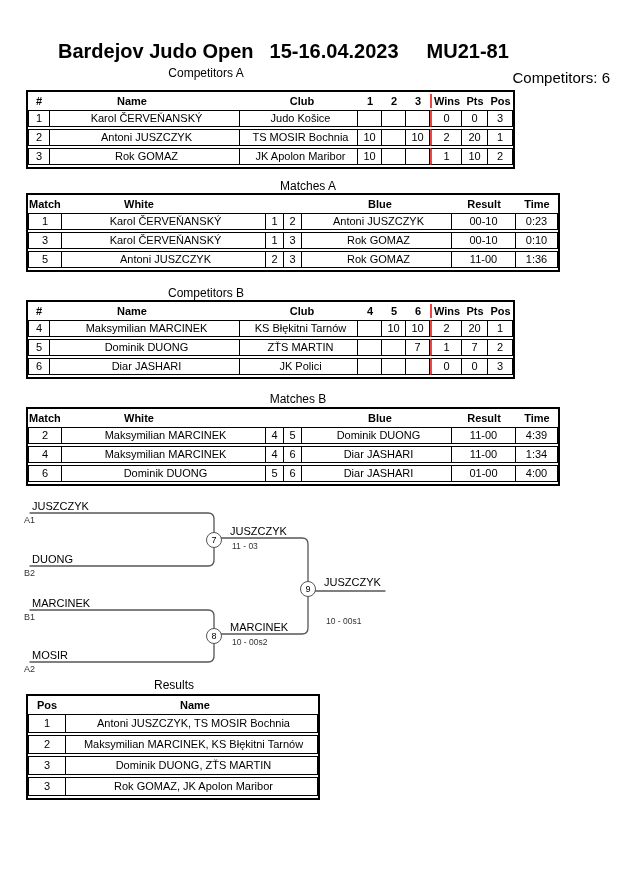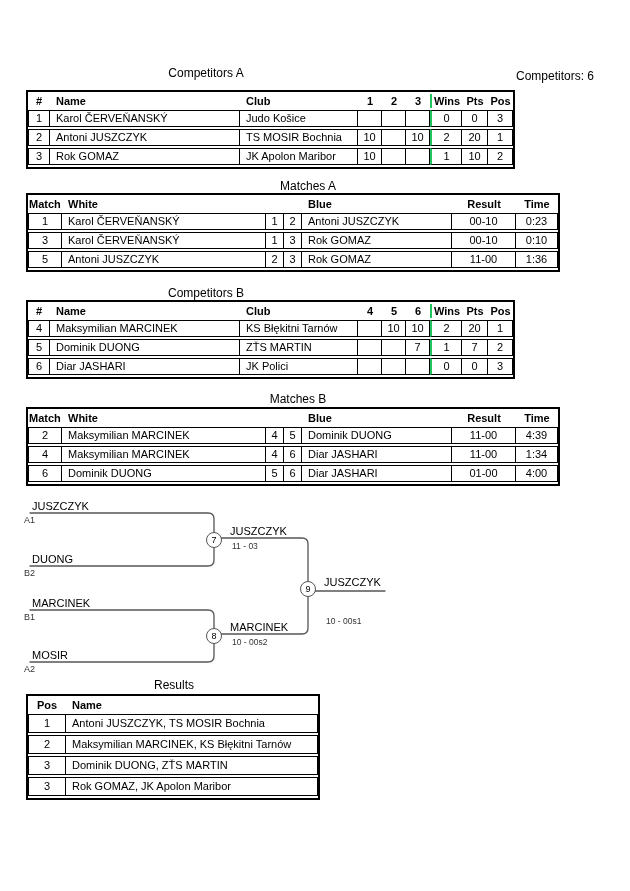--- a/index.html
+++ b/index.html
@@ -1,51 +1,54 @@
 <!DOCTYPE html>
 <html><head>
 <meta charset="utf-8">
 <style>
   html,body{margin:0;padding:0;background:#fff;}
   .page{position:relative;width:630px;height:891px;background:#fff;overflow:hidden;
         font-family:"Liberation Sans","DejaVu Sans",sans-serif;color:#000;}
   .main-title{position:absolute;left:58px;top:40px;font-size:20px;font-weight:bold;white-space:nowrap;}
   .main-title .dt{margin-left:16px}
   .main-title .cat{margin-left:28px}
-  .comp-count{position:absolute;right:36px;top:69px;font-size:12px;}
+  .comp-count{position:absolute;right:20px;top:69px;font-size:15px;}
   .sec-title{position:absolute;transform:translateX(-50%);font-size:12px;font-weight:normal;white-space:nowrap;}
   table.tbl{position:absolute;border-collapse:separate;border-spacing:0 2px;border:2px solid #000;
             table-layout:fixed;background:#fff;}
   .tbl th{border:none;font-size:11px;font-weight:bold;height:14px;line-height:14px;padding:0;
           text-align:center;box-sizing:border-box;overflow:hidden;white-space:nowrap;}
   .tbl td{border:1px solid #000;font-size:11px;height:15px;line-height:15px;padding:0 2px;
           text-align:center;box-sizing:border-box;overflow:hidden;white-space:nowrap;}
   .tbl td+td{border-left:none;}
-  .tbl td.sep, .tbl th.sep{border-left:2px solid #22c55e;}
-  .tbl .al{text-align:left;padding-left:6px;margin-left:12px;}
+  .tbl td.sep, .tbl th.sep{border-left:2px solid #ef4444;}
+  .tbl .al{text-align:center;padding-left:6px;margin-left:12px;}
   .comp{width:489px;}  .match{width:534px;}  .res{width:294px;}
   .res td{height:17px;line-height:17px;}
   th.cnum{width:22px} th.cname{width:190px;padding-right:32px} th.cclub{width:118px}
   th.cs{width:24px} th.cwins{width:32px} th.cpts{width:26px} th.cpos{width:25px}
   th.mnum{width:34px;text-align:left;padding-left:1px} th.mwhite{width:204px;padding-right:56px}
   th.ms{width:18px} th.mblue{width:150px;text-align:left;padding-left:16px}
   th.mres{width:64px} th.mtime{width:42px}
   th.rpos{width:38px} th.rname{width:252px}
   .bracket-svg{position:absolute;left:0;top:0;width:630px;height:891px;pointer-events:none;}
   .b-name{position:absolute;font-size:11px;font-weight:normal;white-space:nowrap;}
   .b-seed{position:absolute;font-size:9px;color:#333;white-space:nowrap;}
   .b-score{position:absolute;font-size:8.5px;color:#333;white-space:nowrap;}
   .b-circle{position:absolute;width:16px;height:16px;box-sizing:border-box;border:1px solid #555;
             border-radius:50%;background:#fff;font-size:9px;line-height:14px;text-align:center;}
 </style>
 </head>
 <body>
 
 <div class="page">
 
+  <div class="main-title">
+    <span>Bardejov Judo Open</span><span class="dt">15-16.04.2023</span><span class="cat">MU21-81</span>
+  </div>
   <div class="comp-count">Competitors: 6</div>
 
   <div class="sec-title" style="left:206px;top:66px">Competitors A</div>
   <table class="tbl comp" style="left:26px;top:90px">
       <thead>
         <tr>
           <th class="cnum">#</th>
           <th class="cname al">Name</th>
           <th class="cclub al">Club</th>
           <th class="cs">1</th>

